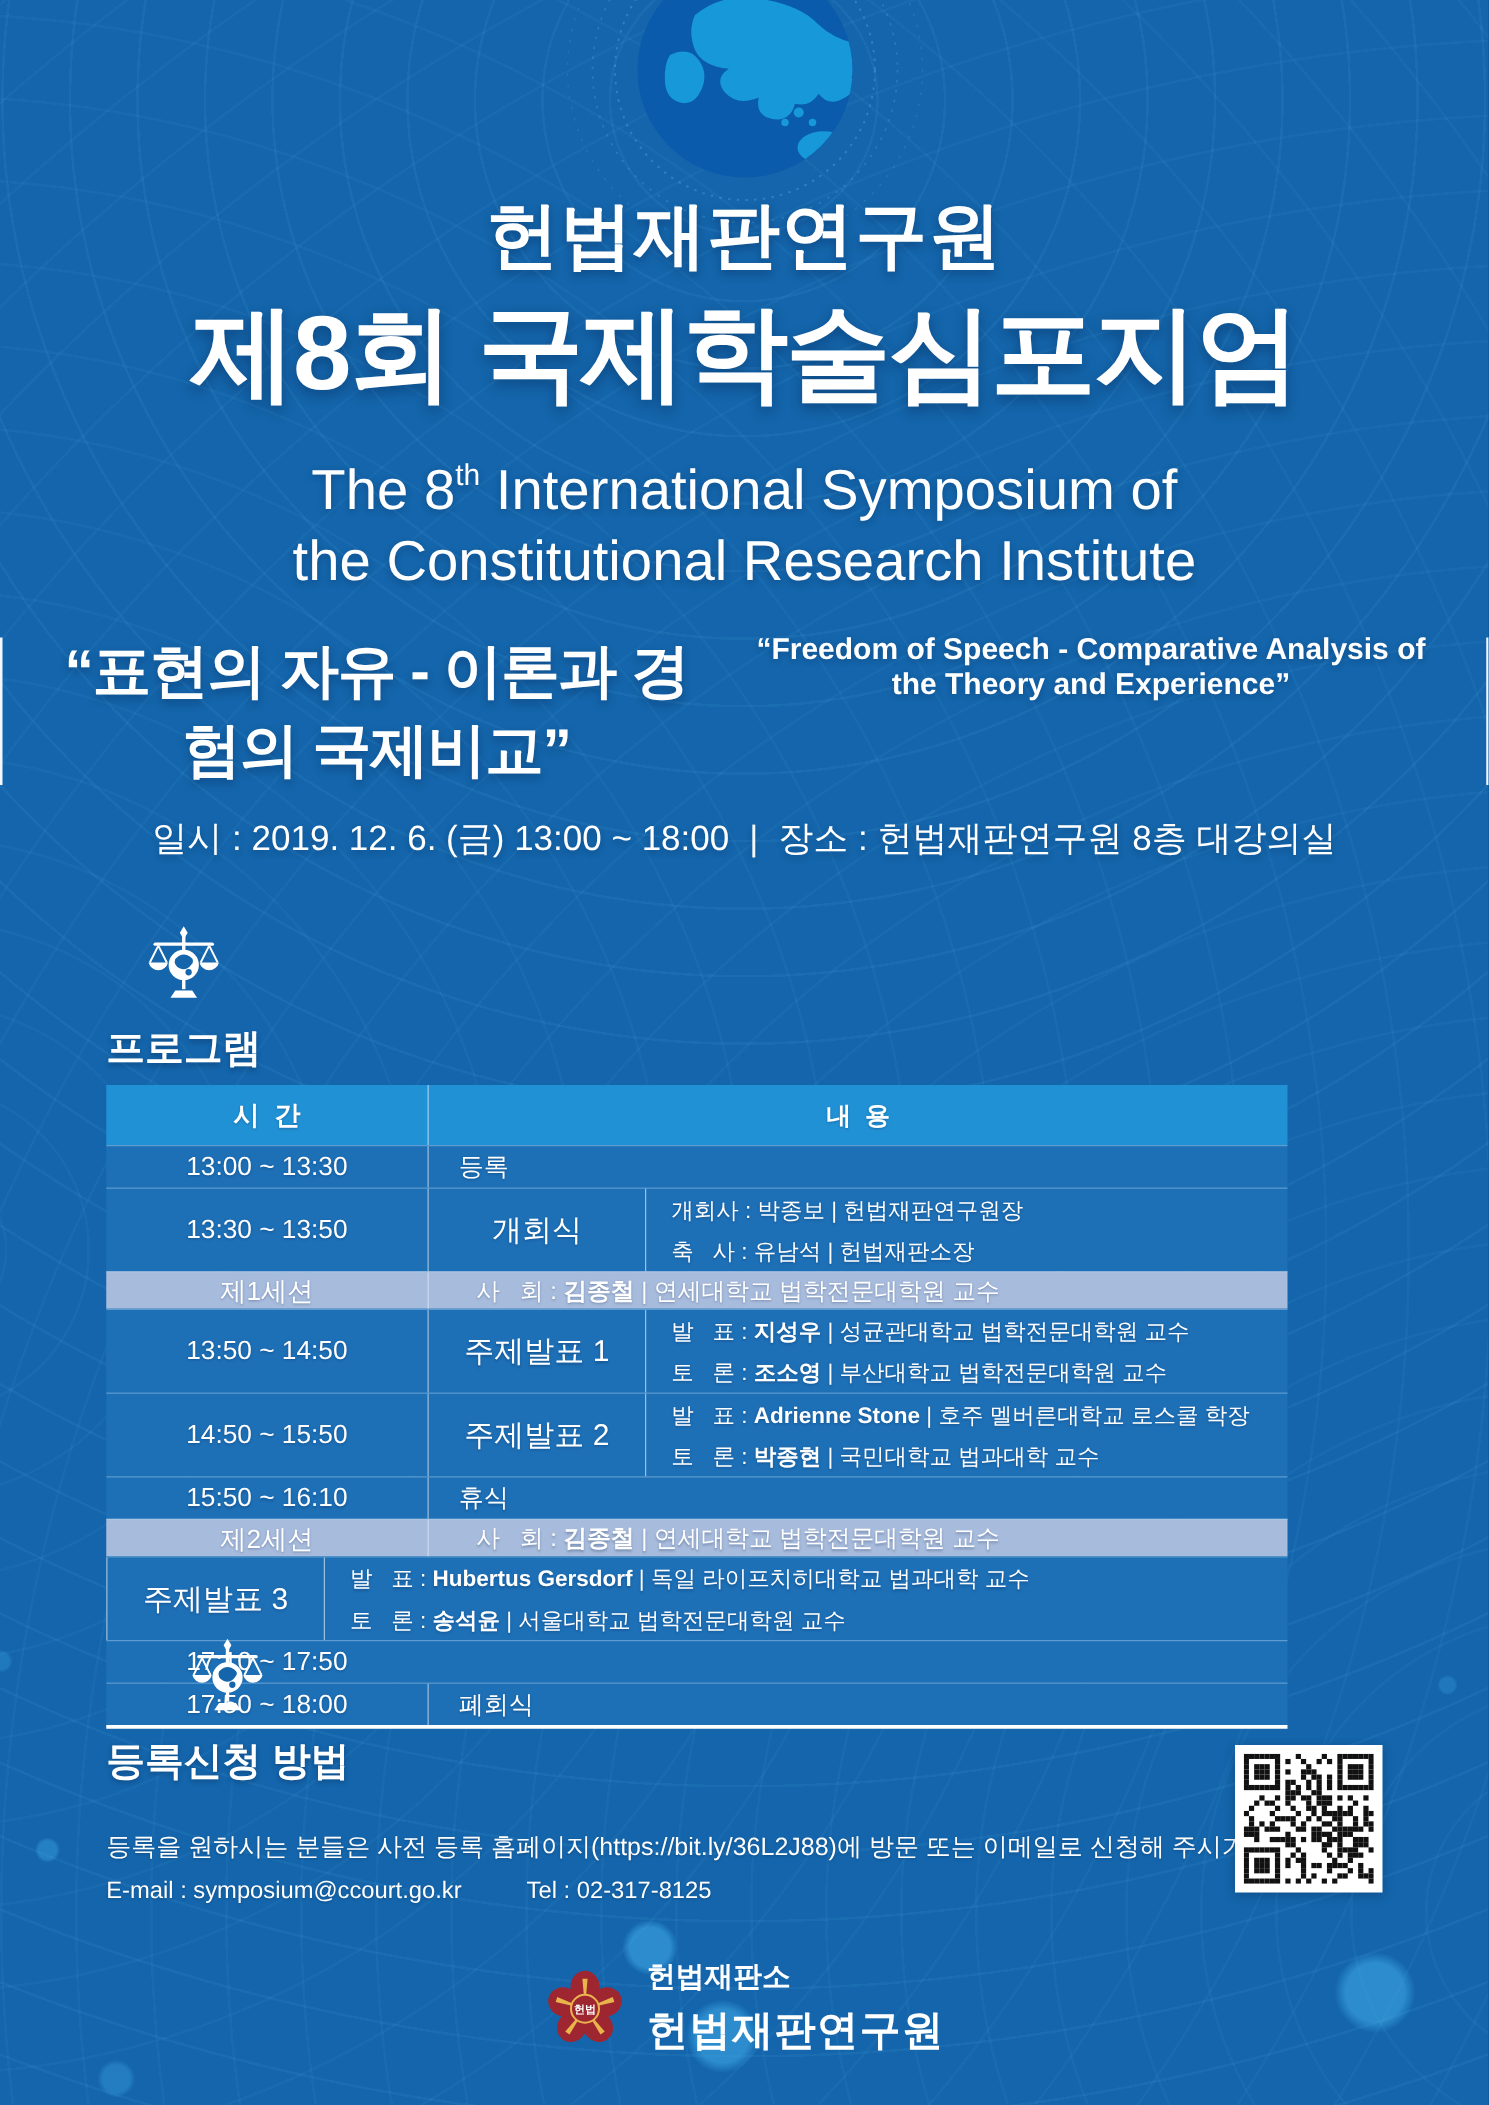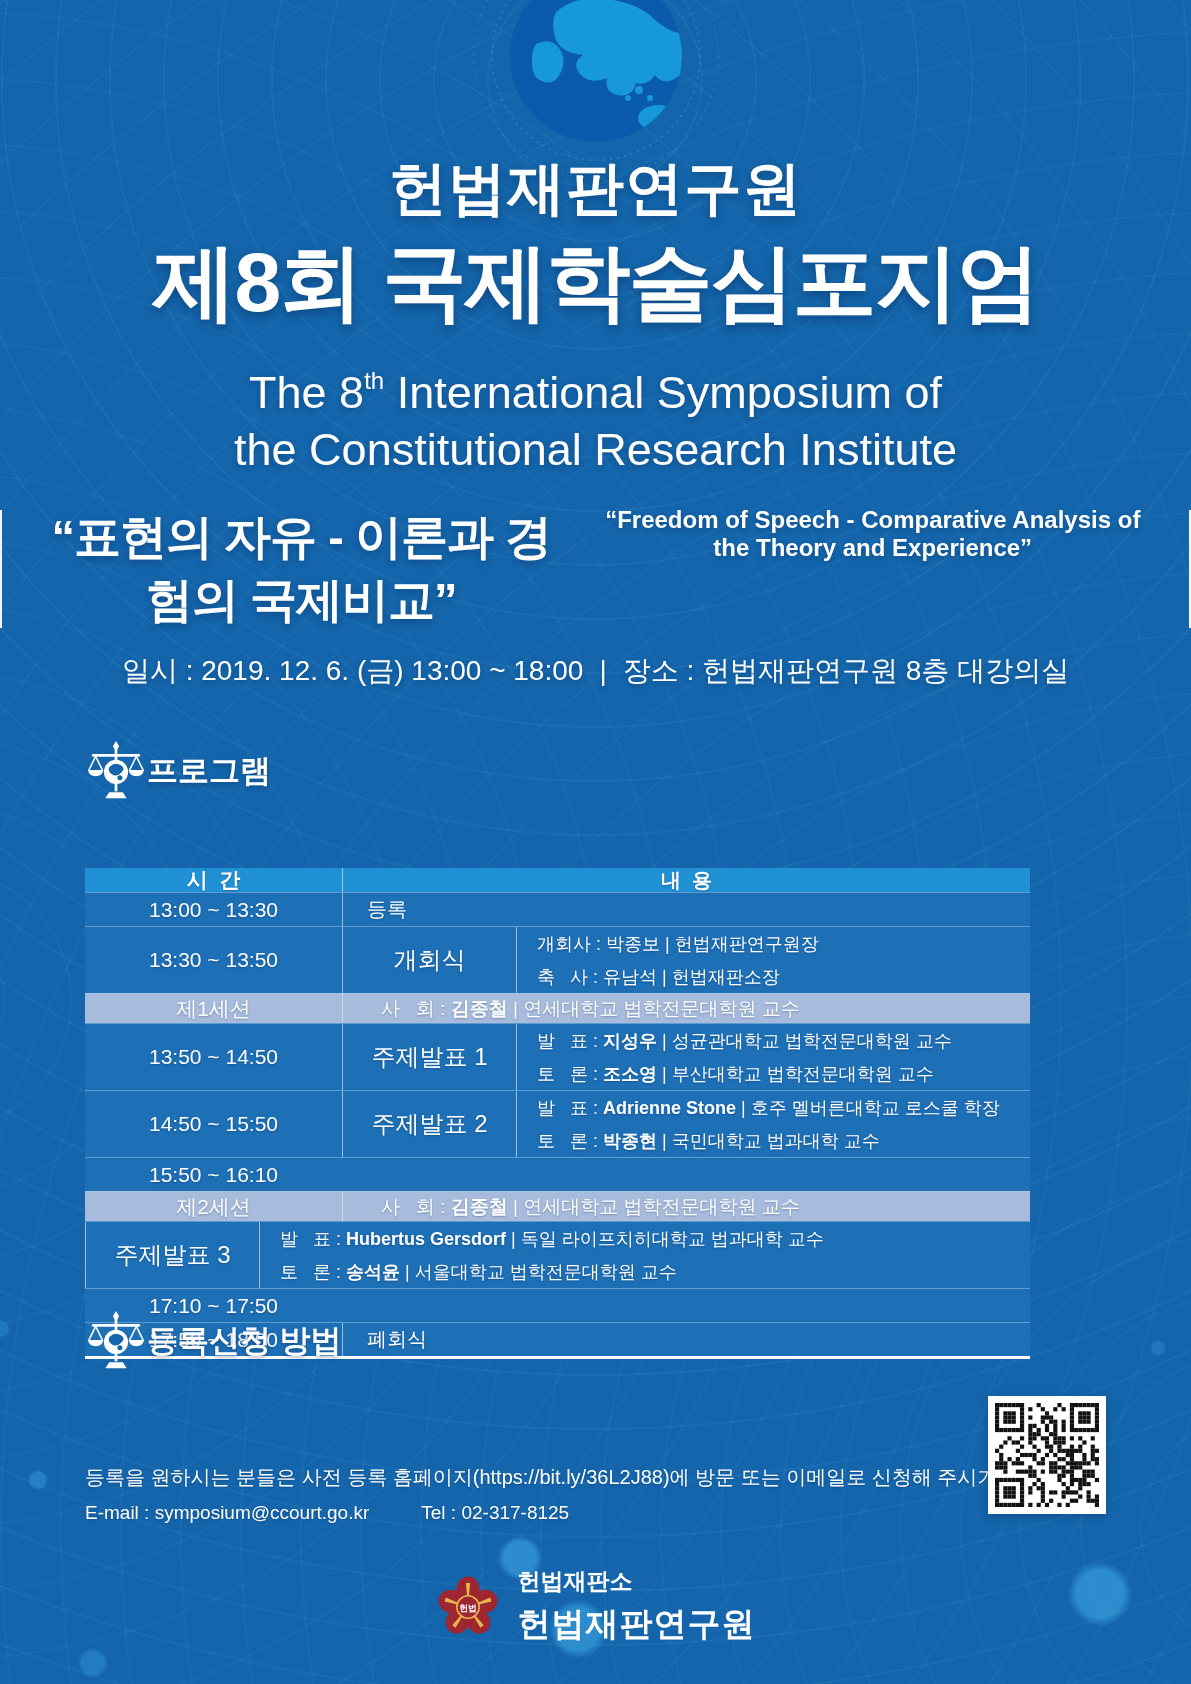--- a/index.html
+++ b/index.html
@@ -36,30 +36,30 @@
   .quote{top:506px; display:flex; justify-content:center; align-items:stretch; gap:28px; width:100%;}
   .quote-bar{width:3px; background:rgba(255,255,255,.95); margin:4px 0;}
   .quote-mid{display:flex; flex-direction:row; justify-content:center; gap:12px; text-align:center;}
   .quote-ko{font-size:47px; font-weight:800; letter-spacing:-1px; text-shadow:0 3px 7px rgba(0,30,70,.35);}
   .quote-en{font-size:24px; font-weight:600; text-shadow:0 2px 5px rgba(0,30,70,.3);}
 
   .date-line{top:652px; font-size:28px; font-weight:500; text-shadow:0 2px 5px rgba(0,30,70,.3);}
   .date-line .sep{padding:0 16px; font-weight:300; opacity:.95;}
 
   
-  .sec-head{left:85px; display:flex; align-items:center; }
+  .sec-head{left:85px; display:flex; align-items:center; gap:16px;flex-direction:column;}
   .sec-head.h-program{top:740px;}
   .sec-head.h-reg{top:1310px;}
   .sec-title{font-size:31px; font-weight:800; text-shadow:0 2px 4px rgba(0,30,70,.35);}
 
   
   .ptable{top:868px; left:85px; width:945px; border-bottom:3px solid #fff;
     text-shadow:0 1px 2px rgba(0,30,70,.3);}
   .trow{display:flex; background:#1d6fb6; border-top:1px solid rgba(170,210,240,.45);}
-  .trow.header{background:#2191d5; height:24px; border-top:none; font-weight:700; font-size:22px;}
+  .trow.header{background:#2191d5; height:48px; border-top:none; font-weight:700; font-size:22px;}
   .trow.simple{height:33px;}
   .trow.detail{height:66px;}
   .trow.session{height:29px; background:#a7bbdc;}
   .cell{display:flex; align-items:center;}
   .cell-time{width:257px; justify-content:center; font-size:21px; white-space:pre-wrap;}
   .cell-label{width:173px; justify-content:center; font-size:24px;
     border-left:1px solid rgba(255,255,255,.55); white-space:pre-wrap;}
   .cell-rest{flex:1; border-left:1px solid rgba(255,255,255,.55); padding-left:24px; font-size:20px; white-space:pre-wrap;}
   .trow.session .cell-rest{padding-left:38px; font-size:19px; border-left:1px solid rgba(255,255,255,.45);}
   .cell-detail{flex:1; border-left:1px solid rgba(255,255,255,.55); display:flex; flex-direction:column;
@@ -182,20 +182,21 @@
         <div class="trow detail">
           <div class="cell cell-time">14:50 ~ 15:50</div>
           <div class="cell cell-label">주제발표 2</div>
           <div class="cell-detail">
             <div class="dline"><span class="nm-pre">발   표 : </span><span class="nm-b">Adrienne Stone</span><span class="nm-post"> | 호주 멜버른대학교 로스쿨 학장</span></div>
             <div class="dline"><span class="nm-pre">토   론 : </span><span class="nm-b">박종현</span><span class="nm-post"> | 국민대학교 법과대학 교수</span></div>
           </div>
         </div>
         <div class="trow simple">
           <div class="cell cell-time">15:50 ~ 16:10</div>
+          <div class="cell cell-rest">휴식</div>
         </div>
         <div class="trow session">
           <div class="cell cell-time">제2세션</div>
           <div class="cell cell-rest"><div class="dline" style="font-size: 19px;"><span class="nm-pre">사   회 : </span><span class="nm-b">김종철</span><span class="nm-post"> | 연세대학교 법학전문대학원 교수</span></div></div>
         </div>
         <div class="trow detail">
           <div class="cell cell-label">주제발표 3</div>
           <div class="cell-detail">
             <div class="dline"><span class="nm-pre">발   표 : </span><span class="nm-b">Hubertus Gersdorf</span><span class="nm-post"> | 독일 라이프치히대학교 법과대학 교수</span></div>
             <div class="dline"><span class="nm-pre">토   론 : </span><span class="nm-b">송석윤</span><span class="nm-post"> | 서울대학교 법학전문대학원 교수</span></div>

